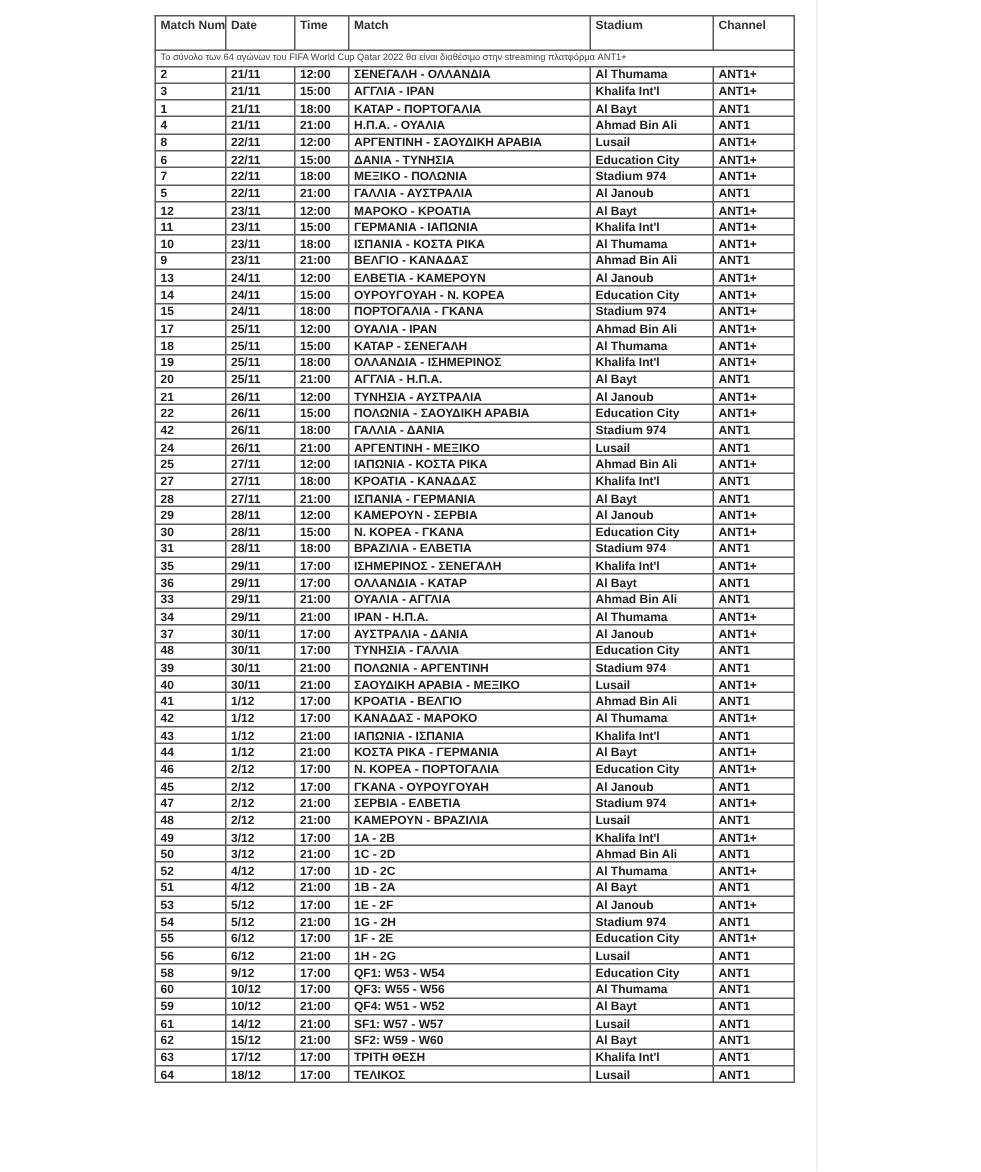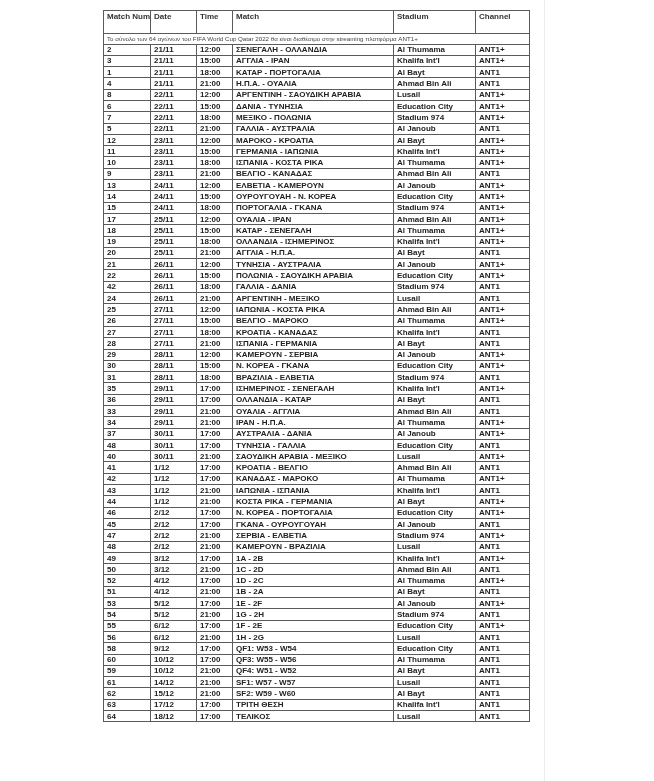--- a/index.html
+++ b/index.html
@@ -281,28 +281,20 @@
       </tr>
       <tr>
         <td>25</td>
         <td>27/11</td>
         <td>12:00</td>
         <td>ΙΑΠΩΝΙΑ - ΚΟΣΤΑ ΡΙΚΑ</td>
         <td>Ahmad Bin Ali</td>
         <td>ANT1+</td>
       </tr>
       <tr>
-        <td>26</td>
-        <td>27/11</td>
-        <td>15:00</td>
-        <td>ΒΕΛΓΙΟ - ΜΑΡΟΚΟ</td>
-        <td>Al Thumama</td>
-        <td>ANT1+</td>
-      </tr>
-      <tr>
         <td>27</td>
         <td>27/11</td>
         <td>18:00</td>
         <td>ΚΡΟΑΤΙΑ - ΚΑΝΑΔΑΣ</td>
         <td>Khalifa Int'l</td>
         <td>ANT1</td>
       </tr>
       <tr>
         <td>28</td>
         <td>27/11</td>
@@ -374,20 +366,28 @@
         <td>ΑΥΣΤΡΑΛΙΑ - ΔΑΝΙΑ</td>
         <td>Al Janoub</td>
         <td>ANT1+</td>
       </tr>
       <tr>
         <td>48</td>
         <td>30/11</td>
         <td>17:00</td>
         <td>ΤΥΝΗΣΙΑ - ΓΑΛΛΙΑ</td>
         <td>Education City</td>
+        <td>ANT1</td>
+      </tr>
+      <tr>
+        <td>39</td>
+        <td>30/11</td>
+        <td>21:00</td>
+        <td>ΠΟΛΩΝΙΑ - ΑΡΓΕΝΤΙΝΗ</td>
+        <td>Stadium 974</td>
         <td>ANT1</td>
       </tr>
       <tr>
         <td>40</td>
         <td>30/11</td>
         <td>21:00</td>
         <td>ΣΑΟΥΔΙΚΗ ΑΡΑΒΙΑ - ΜΕΞΙΚΟ</td>
         <td>Lusail</td>
         <td>ANT1+</td>
       </tr>

